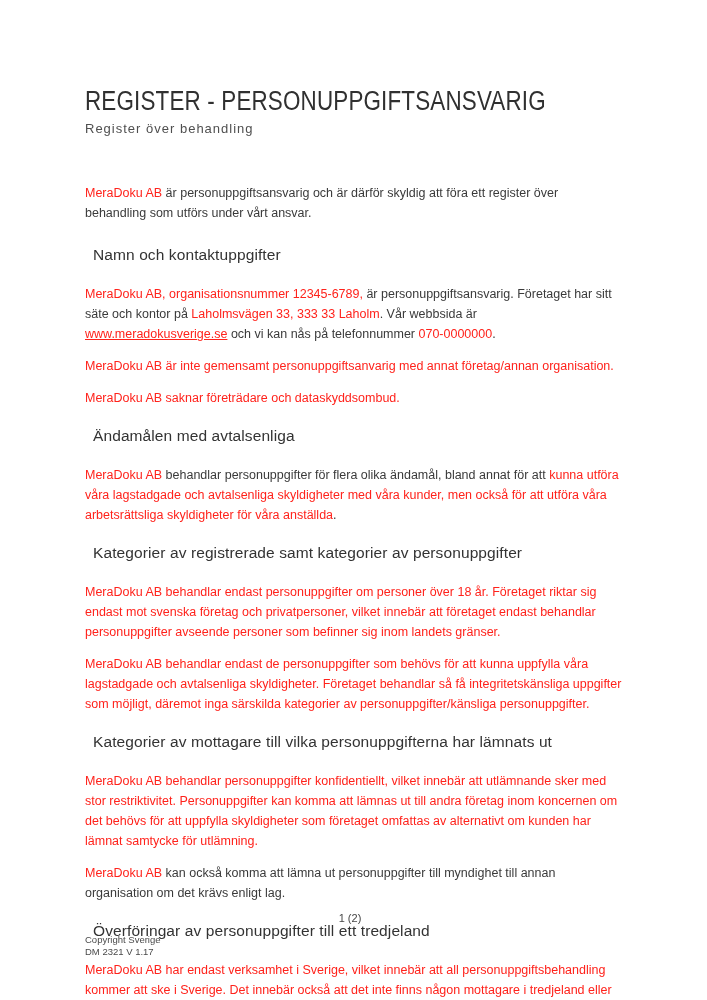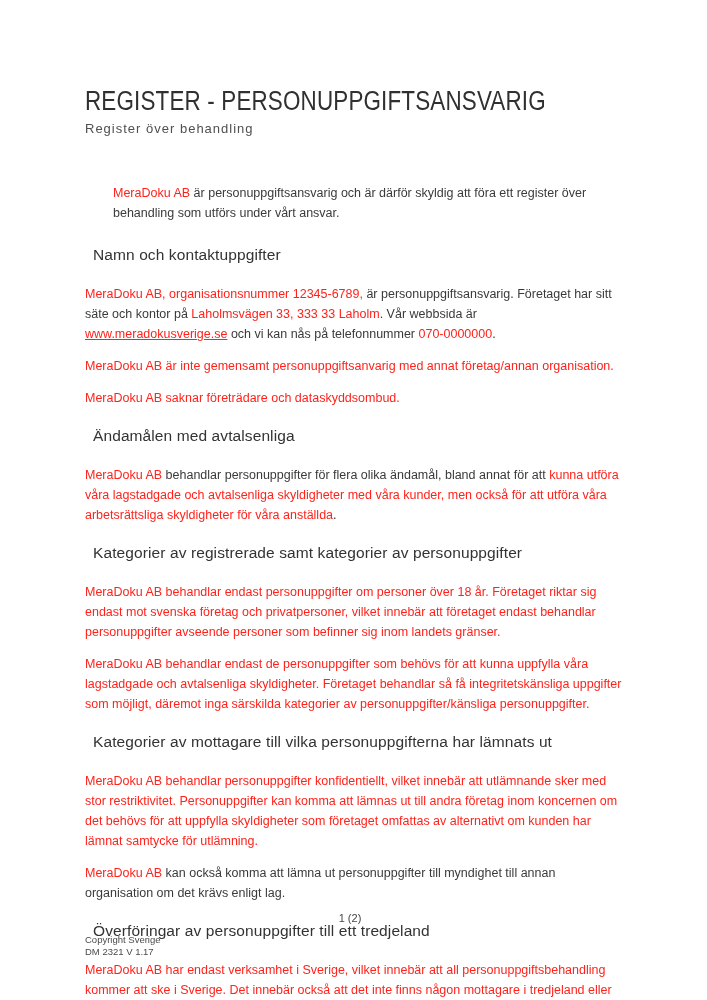--- a/index.html
+++ b/index.html
@@ -48,21 +48,21 @@
     color: #333333;
     letter-spacing: 0.1px;
   }
   h2.first-heading { margin-top: 22px; }
   p.body {
     margin: 12px 0 0 0;
     font-size: 12.5px;
     line-height: 20px;
     color: #3a3a3a;
   }
-  p.intro { margin-top: 46px; margin-left: 28px; }
+  p.intro { margin-top: 46px; }
   p.after-heading { margin-top: 19px; }
   .red { color: var(--red, #ff221b); }
   a.doc-link {
     color: var(--red, #ff221b);
     text-decoration: underline;
     cursor: pointer;
   }
   .footer-pagenum {
     position: absolute;
     top: 912px;

